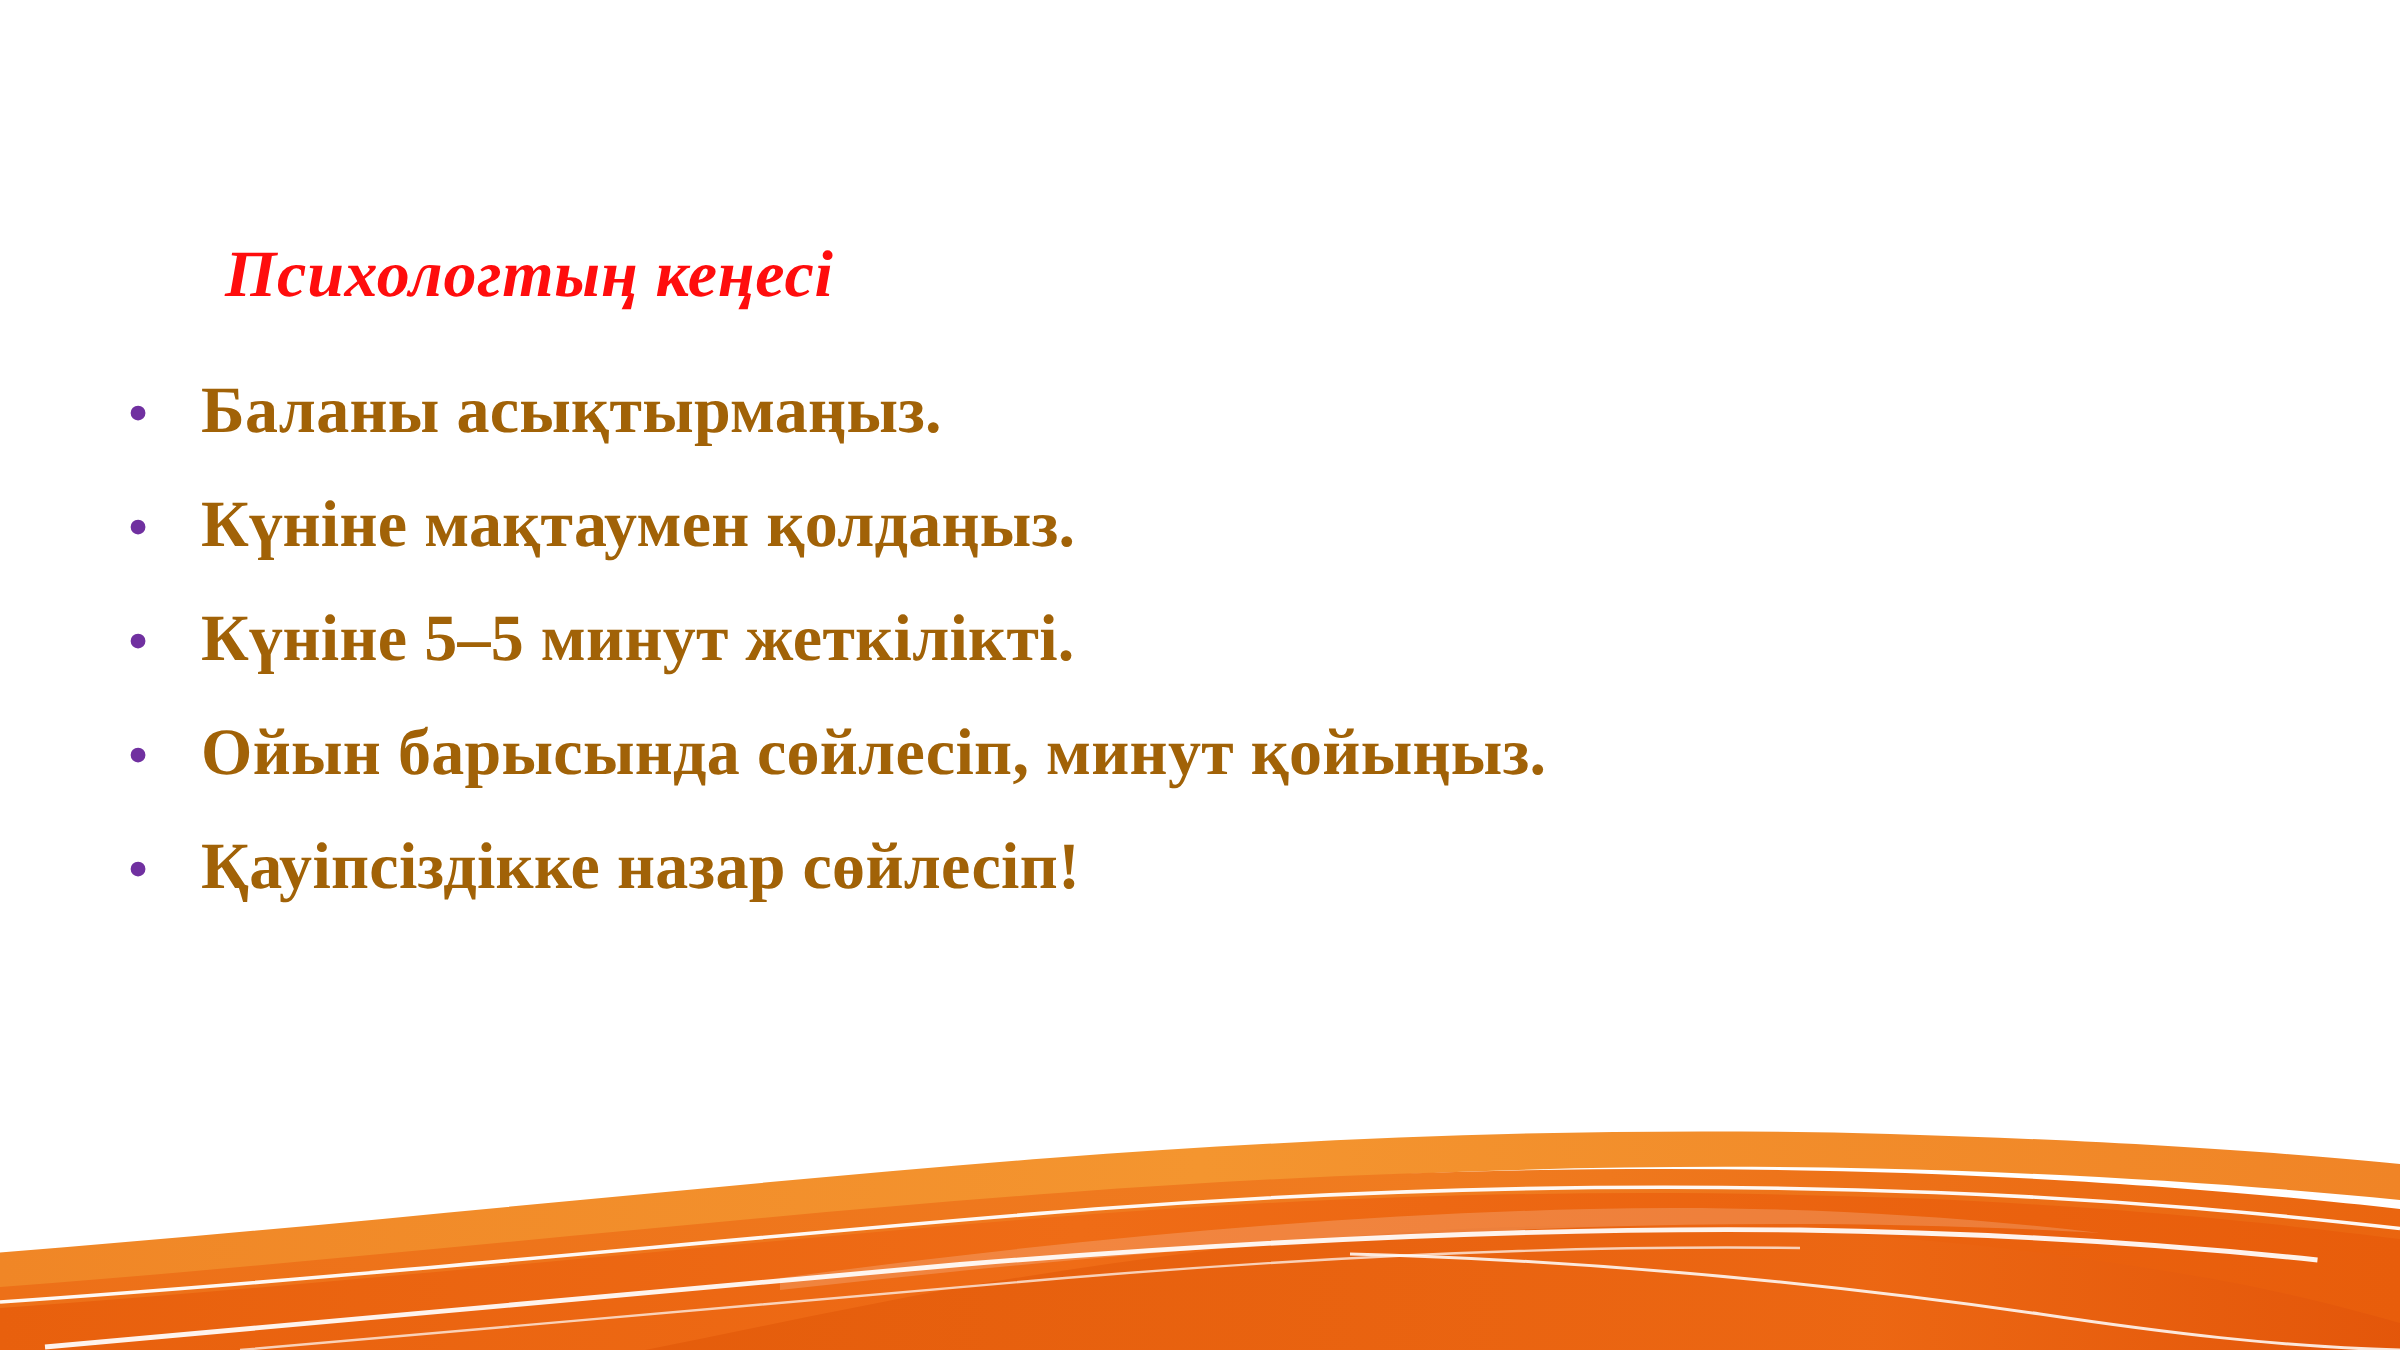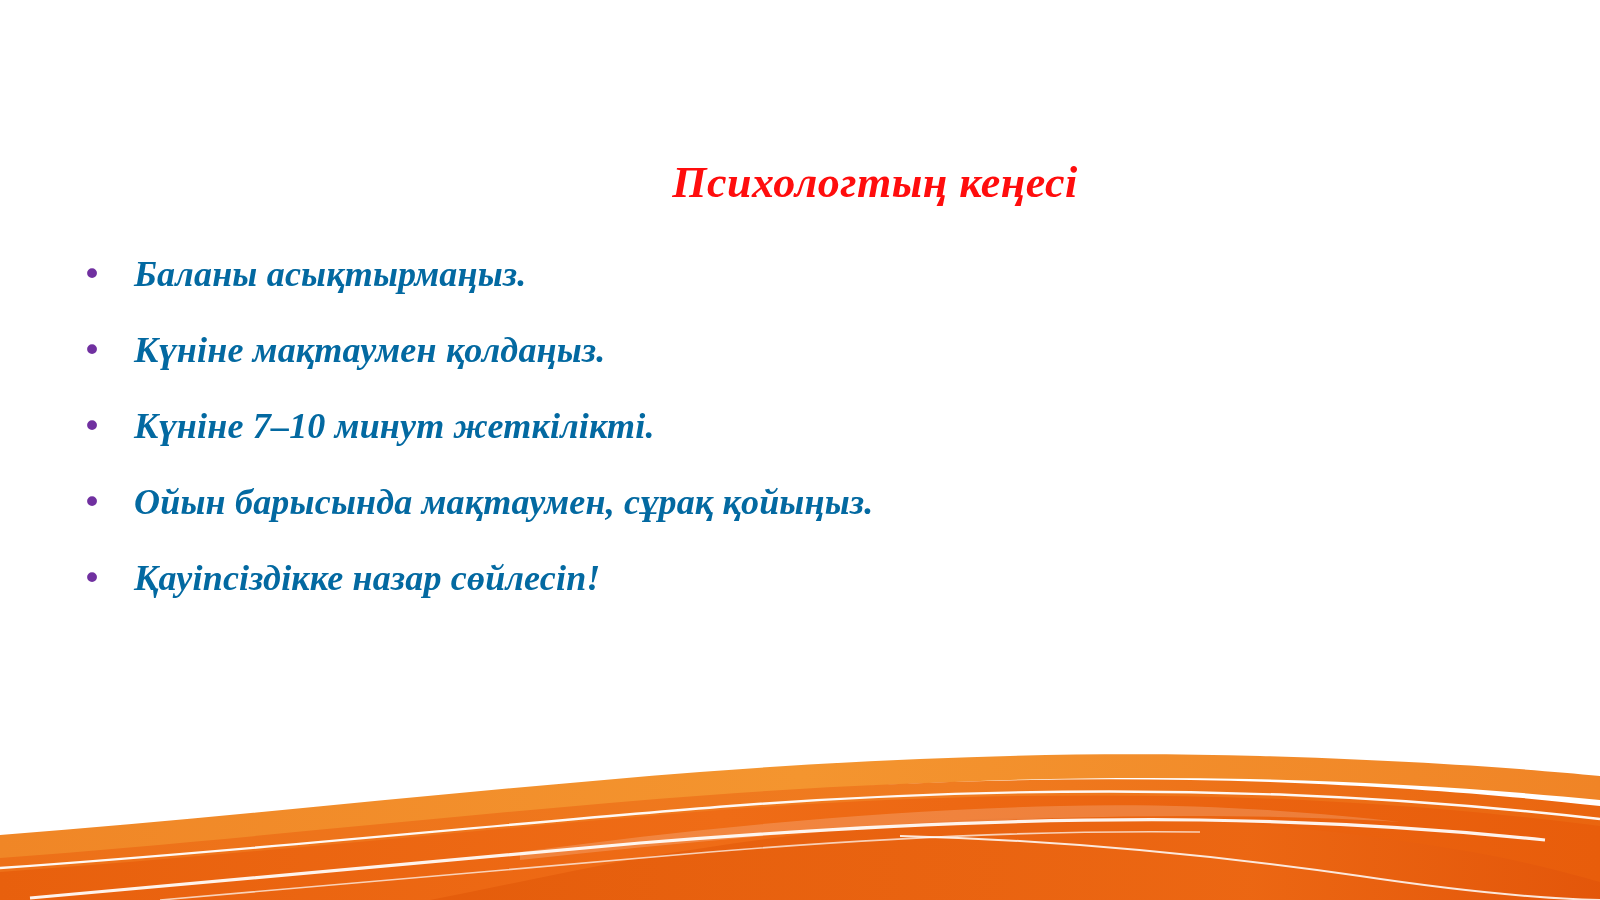--- a/index.html
+++ b/index.html
@@ -18,21 +18,20 @@
     background: #ffffff;
     overflow: hidden;
   }
 
   
   .slide-title {
     position: absolute;
     left: 0;
     top: 160px;
     width: 1600px;
-    text-align: center;
     font-family: "Liberation Serif", "DejaVu Serif", serif;
     font-weight: bold;
     font-style: italic;
     font-size: 44px;
     line-height: 1.05;
     letter-spacing: 0.5px;
     color: #FF0D0D;
     white-space: nowrap;
     padding-left: 150px;
     box-sizing: border-box;
@@ -60,24 +59,23 @@
     font-size: 34px;
     line-height: 76px;
     color: #7030A0;
     text-align: left;
     font-family: "DejaVu Sans", sans-serif;
   }
   .bullet-text {
     flex: 1 1 auto;
     font-family: "Liberation Serif", "DejaVu Serif", serif;
     font-weight: bold;
-    font-style: italic;
-    font-size: 36px;
+    font-size: 44px;
     line-height: 76px;
-    color: #0369a1;
+    color: #a16207;
     white-space: nowrap;
     letter-spacing: 0.2px;
   }
 
   
   .wave-decoration {
     position: absolute;
     left: 0;
     bottom: 0;
     width: 1600px;
@@ -104,26 +102,26 @@
       <span class="bullet-text">Баланы асықтырмаңыз.</span>
     </li>
 
     <li class="bullet-item">
       <span class="bullet-marker">•</span>
       <span class="bullet-text">Күніне мақтаумен қолдаңыз.</span>
     </li>
 
     <li class="bullet-item">
       <span class="bullet-marker">•</span>
-      <span class="bullet-text">Күніне 7–10 минут жеткілікті.</span>
+      <span class="bullet-text">Күніне 5–5 минут жеткілікті.</span>
     </li>
 
     <li class="bullet-item">
       <span class="bullet-marker">•</span>
-      <span class="bullet-text">Ойын барысында мақтаумен, сұрақ қойыңыз.</span>
+      <span class="bullet-text">Ойын барысында сөйлесіп, минут қойыңыз.</span>
     </li>
 
     <li class="bullet-item">
       <span class="bullet-marker">•</span>
       <span class="bullet-text">Қауіпсіздікке назар сөйлесіп!</span>
     </li>
 
   </ul>
 
   <div class="wave-decoration">

